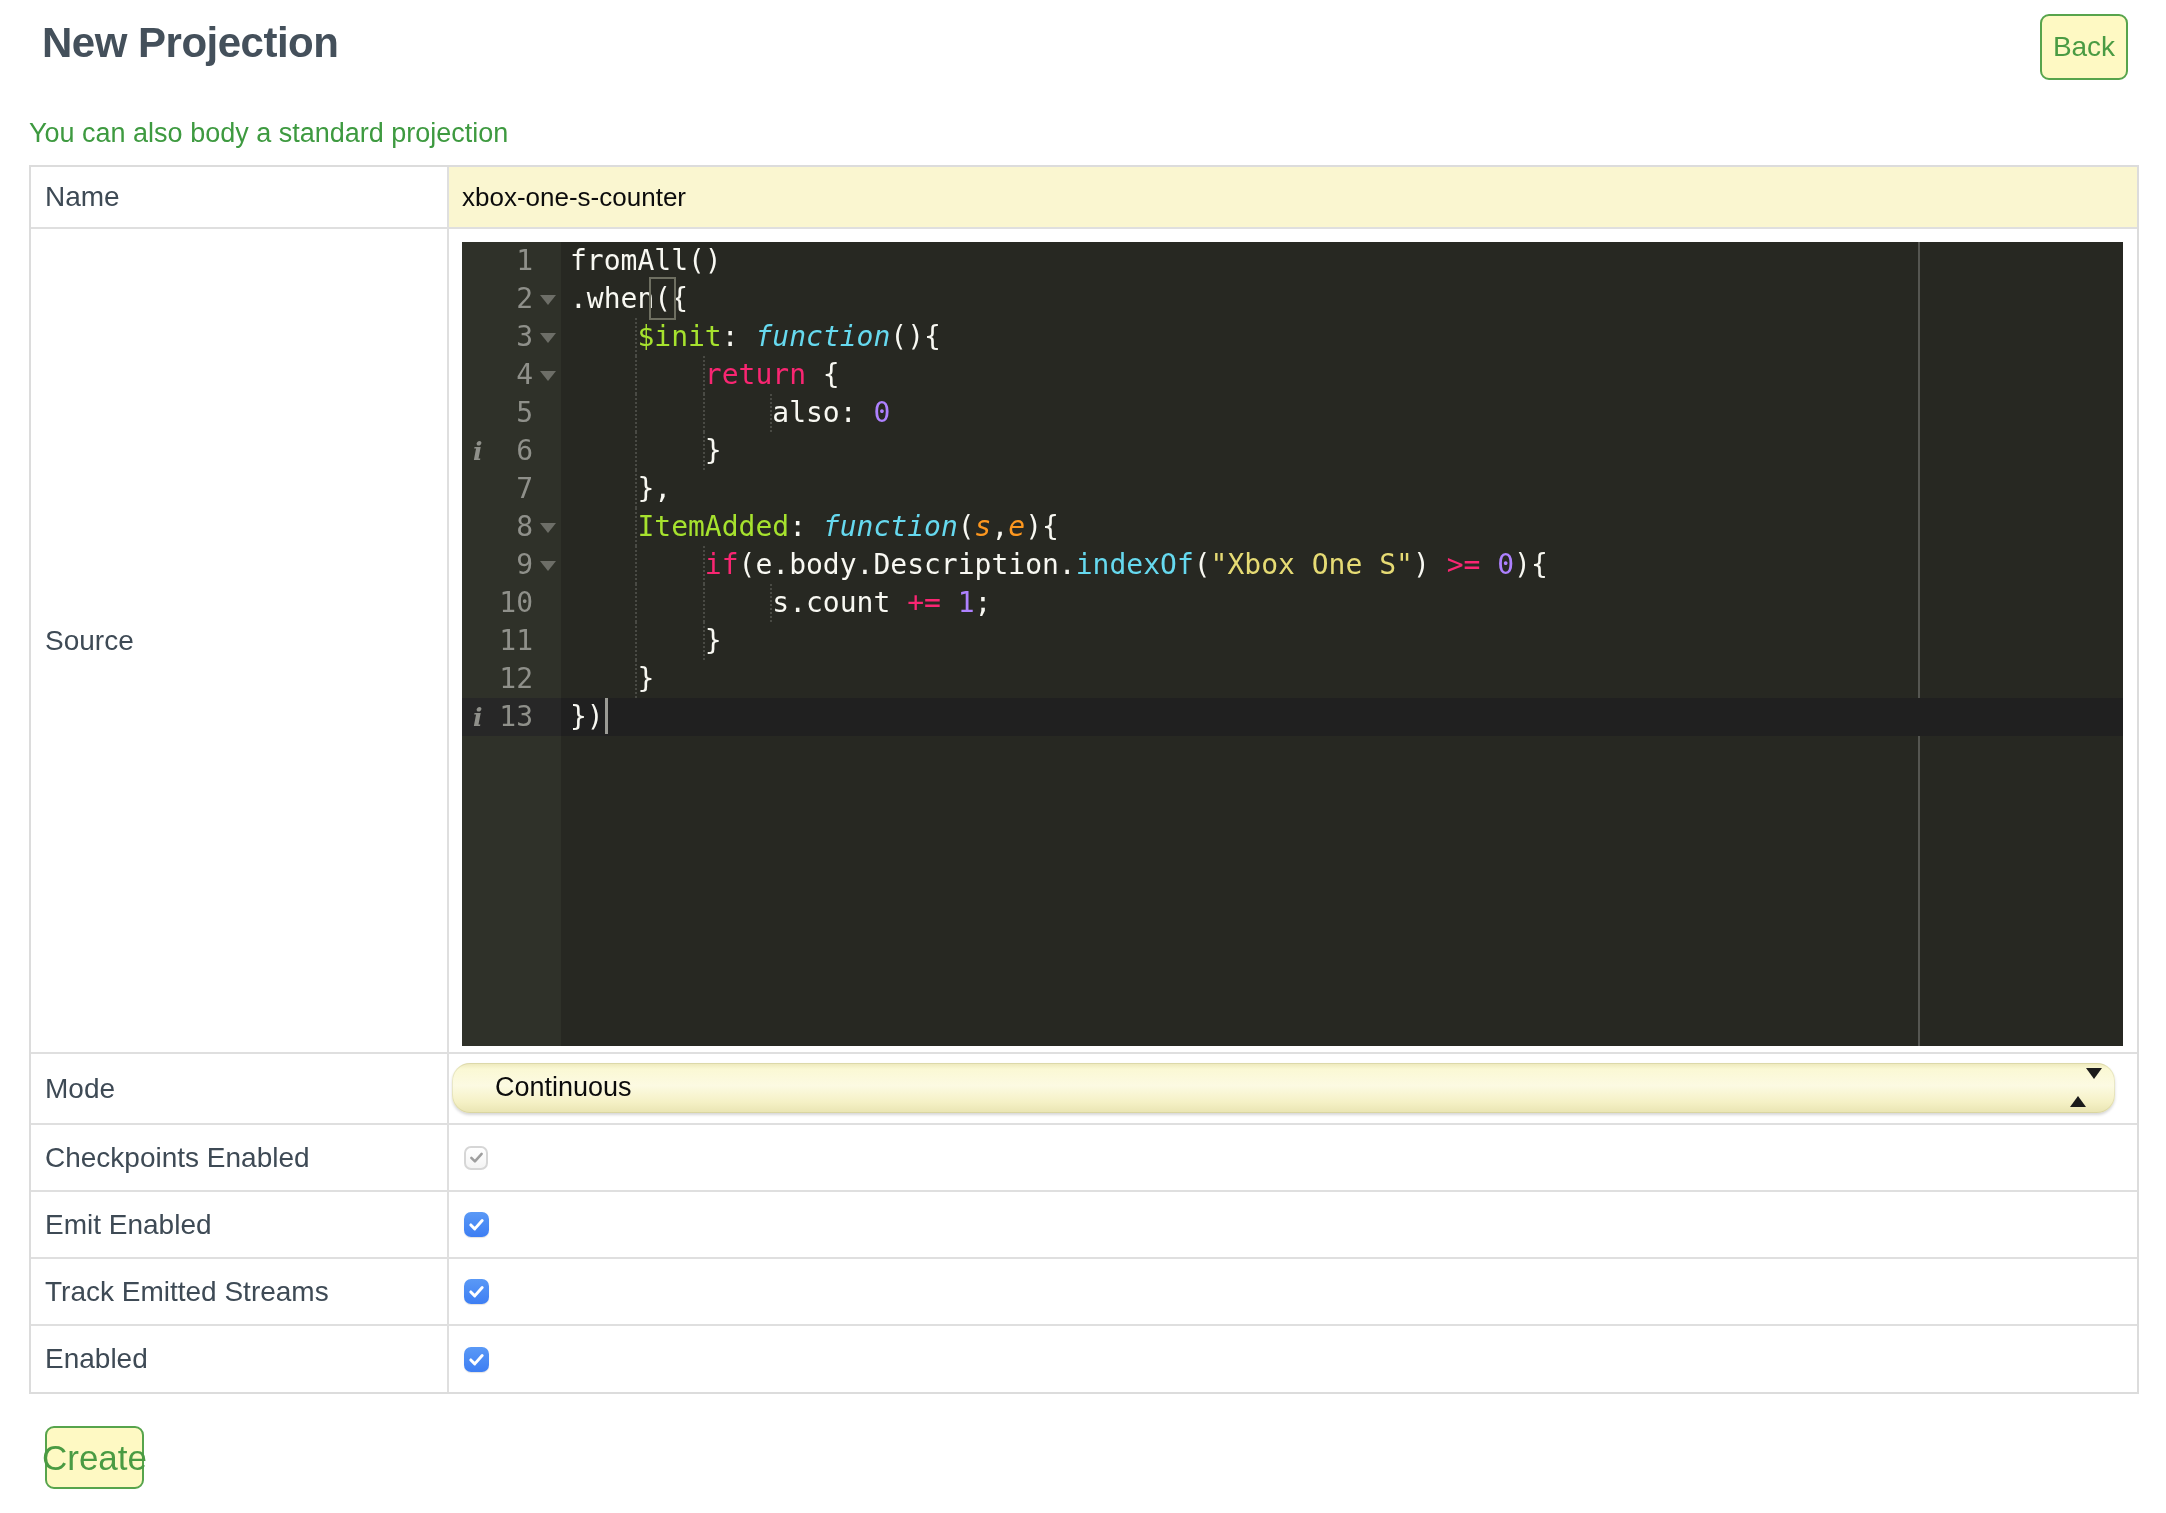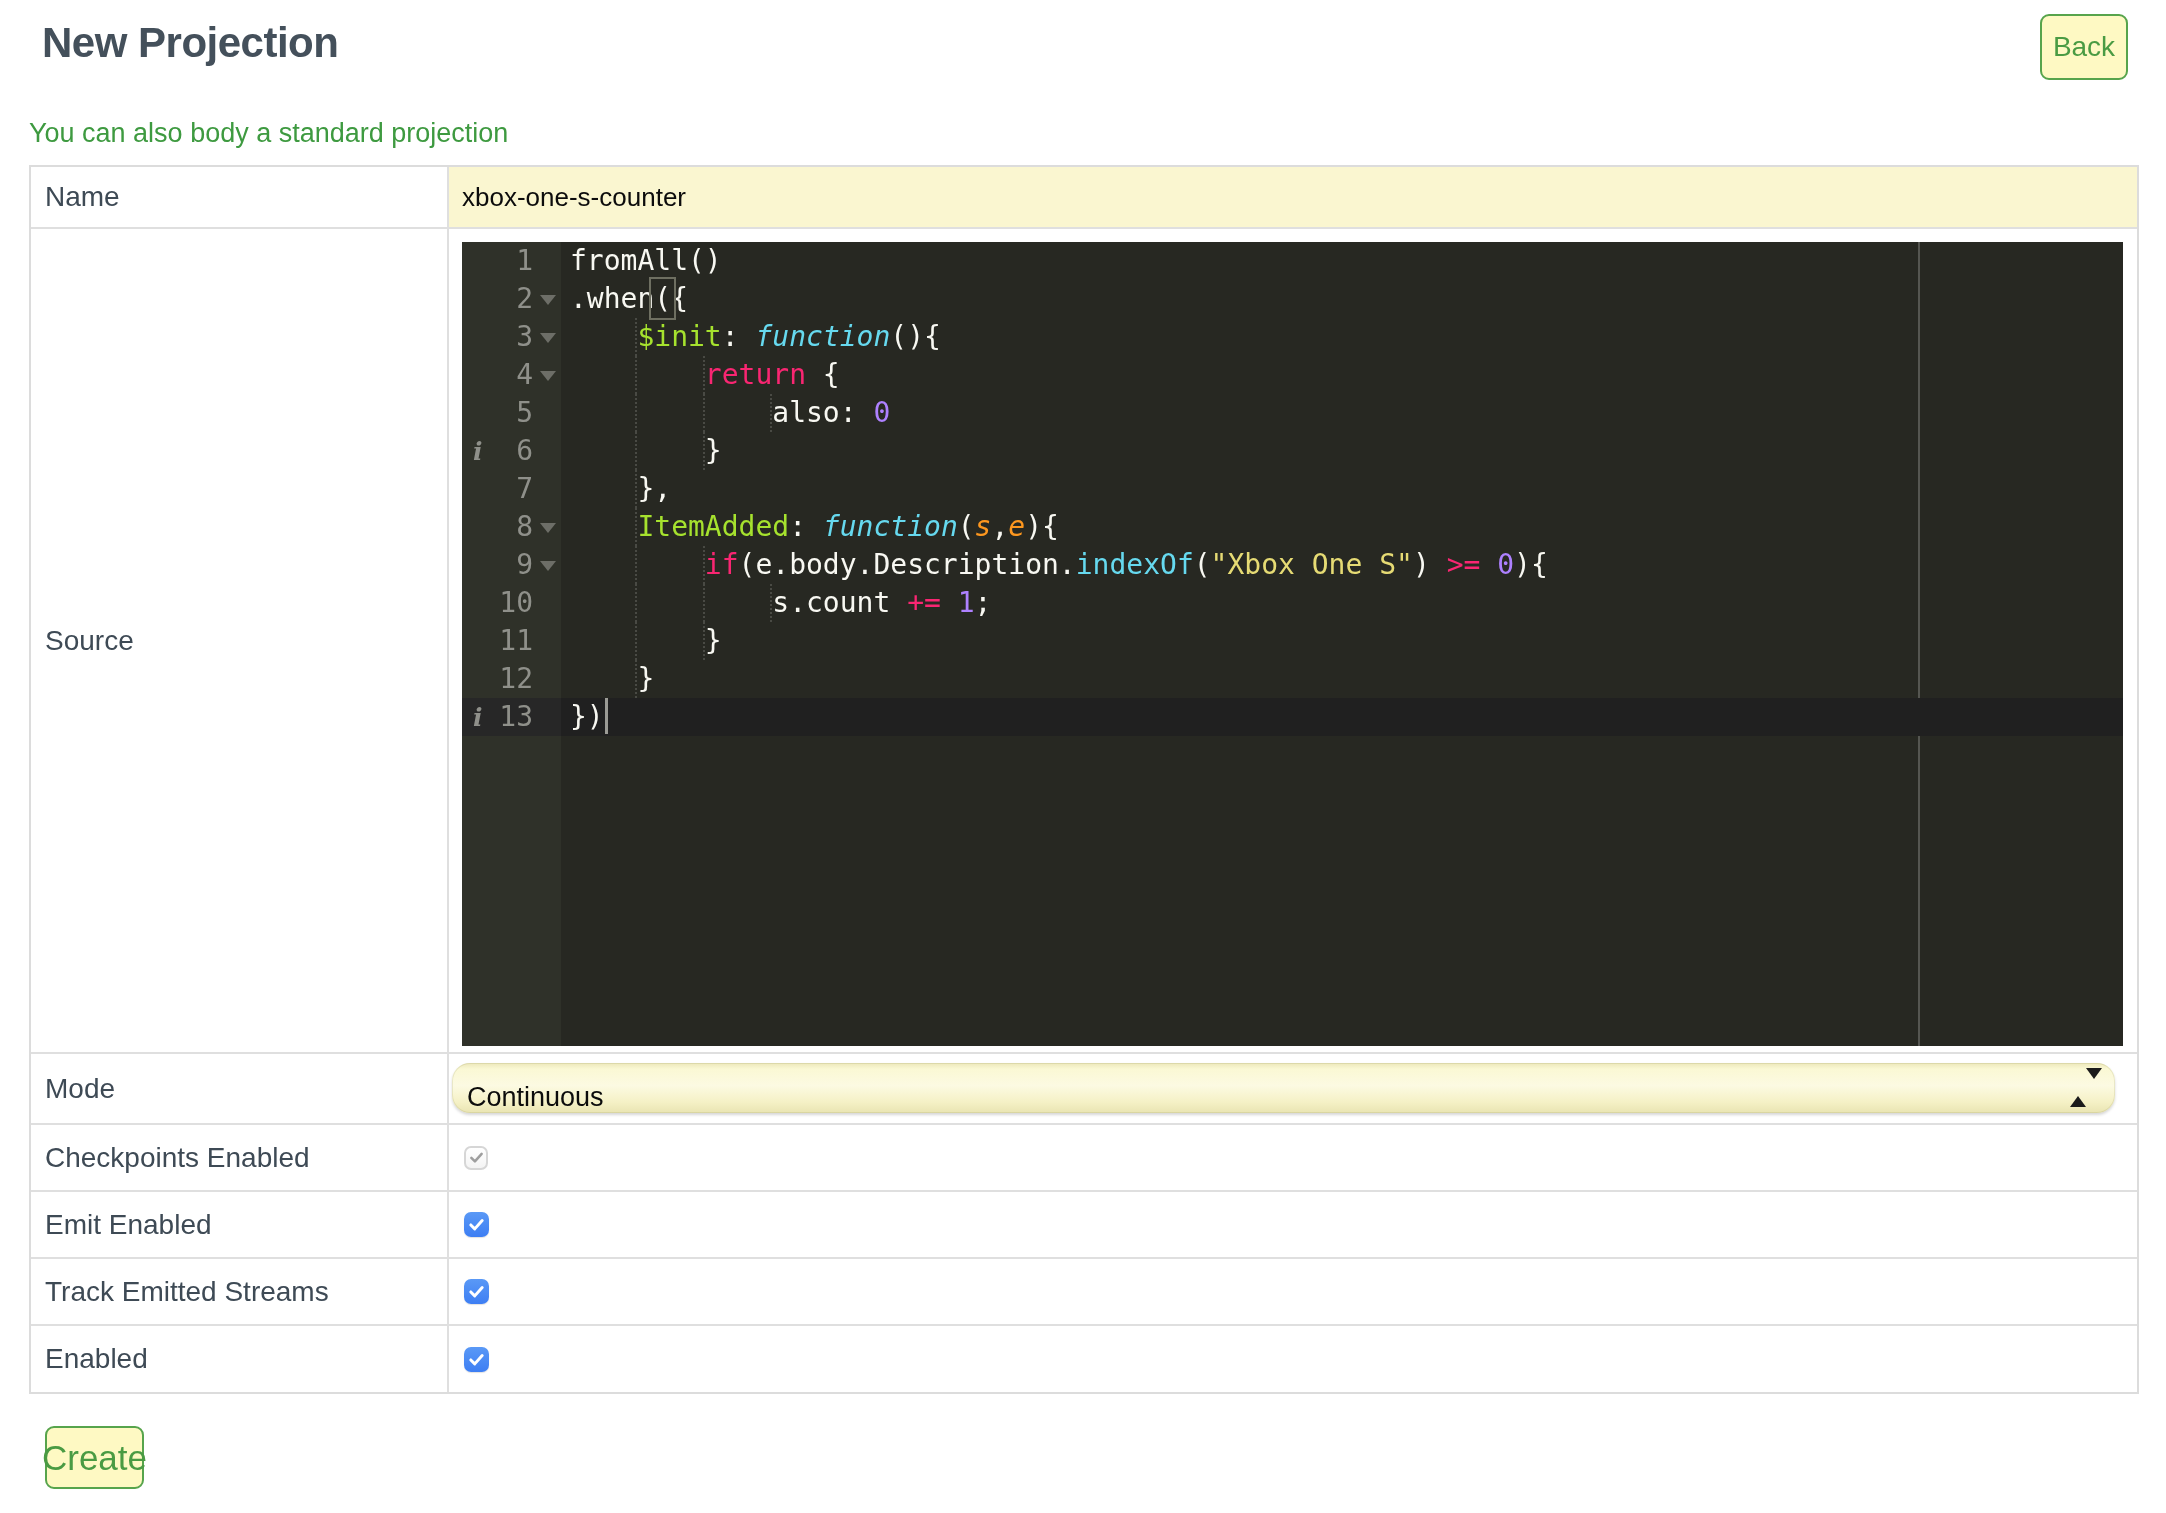--- a/index.html
+++ b/index.html
@@ -97,21 +97,21 @@
   .tk-s  { color:#e6db74; }
   .tk-n  { color:#ae81ff; }
   .tk-bm { color:#f8f8f2; outline:2px solid #6e6f61; outline-offset:3px; }
 
   
   .mode-select {
     position:relative; flex:1; height:50px; margin:0 22px 2px 3px;
     border-radius:18px; cursor:default;
     background:linear-gradient(180deg,#ece7ba 0%,#faf8d4 12%,#fcfae2 45%,#f5f1c6 78%,#e9e4b2 100%);
     box-shadow:0 2px 3px rgba(0,0,0,0.16), inset 0 0 0 1px rgba(130,125,60,0.15);
-    display:flex; align-items:flex-end;
+    display:flex; align-items:center;padding-left:28px;
   }
   .mode-select-value { font-size:27px; color:#0c0c0c; padding-left:15px; }
   .stepper { position:absolute; right:13px; top:50%; transform:translateY(-50%); }
   .stepper .up {
     width:0; height:0; margin:0 auto 5px auto;
     border-left:8px solid transparent; border-right:8px solid transparent;
     border-bottom:11px solid #1b1b1b;
   }
   .stepper .down {
     width:0; height:0; margin:0 auto;

